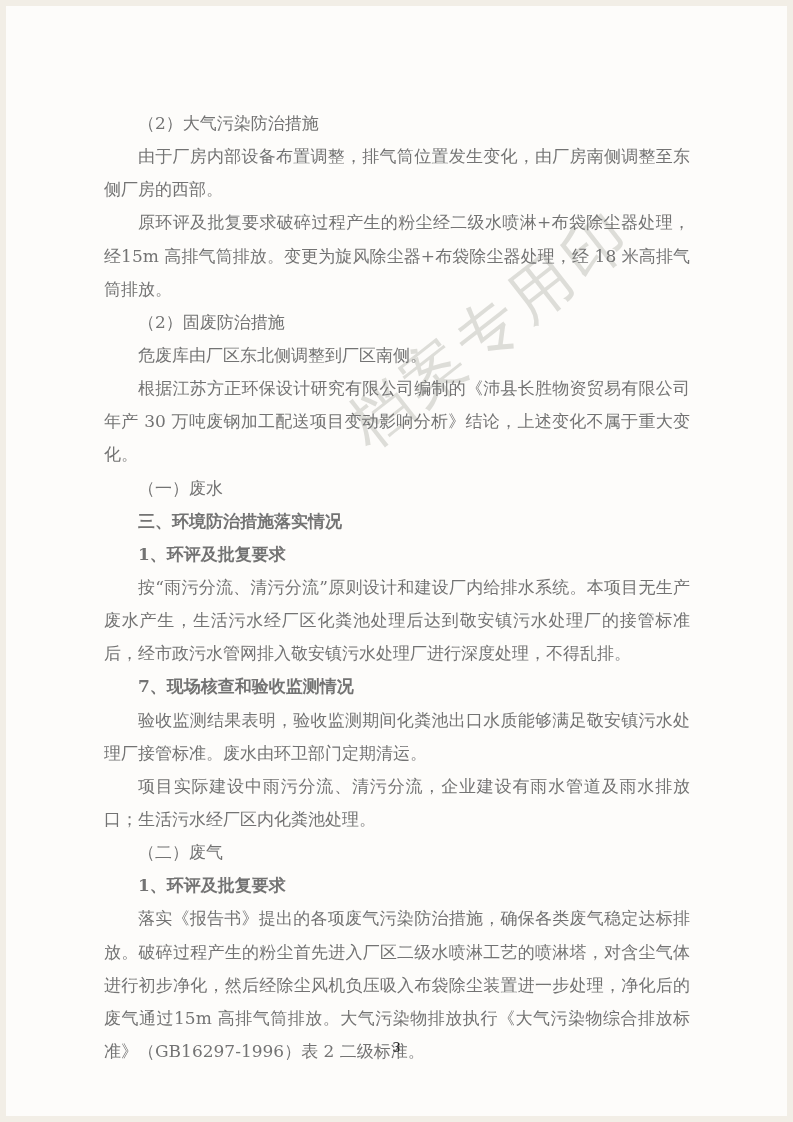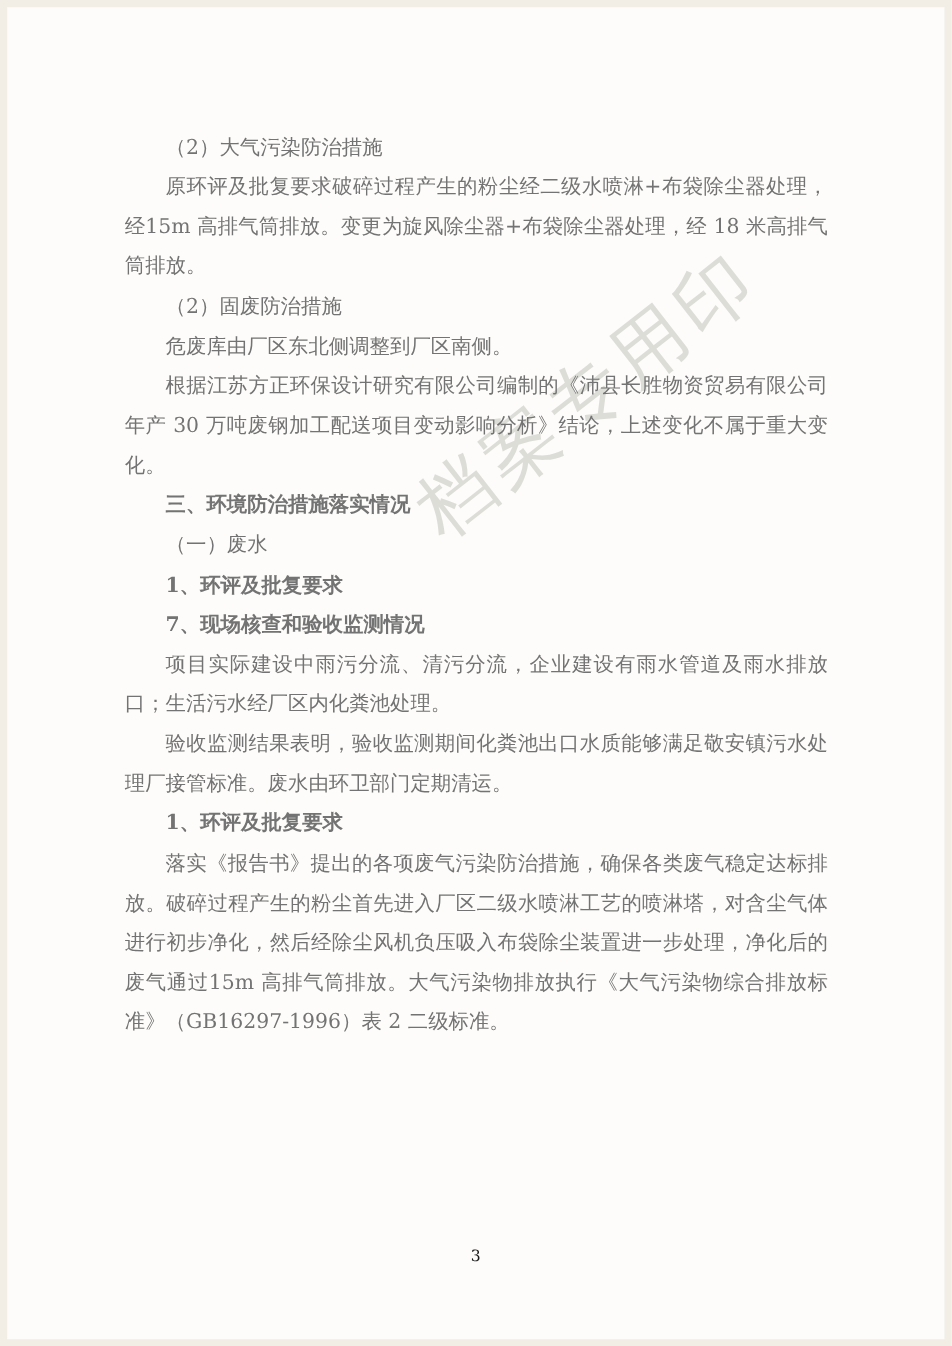--- a/index.html
+++ b/index.html
@@ -81,28 +81,31 @@
 <body>
 
 <div class="page">
 
   <div class="watermark">
     <span>档案专用印</span>
   </div>
 
   <div class="content">
     <p class="indent">（2）大气污染防治措施</p>
+    <p class="indent">由于厂房内部设备布置调整，排气筒位置发生变化，由厂房南侧调整至东侧厂房的西部。</p>
     <p class="indent">原环评及批复要求破碎过程产生的粉尘经二级水喷淋+布袋除尘器处理，经15m 高排气筒排放。变更为旋风除尘器+布袋除尘器处理，经 18 米高排气筒排放。</p>
     <p class="indent">（2）固废防治措施</p>
     <p class="indent">危废库由厂区东北侧调整到厂区南侧。</p>
     <p class="indent">根据江苏方正环保设计研究有限公司编制的《沛县长胜物资贸易有限公司年产 30 万吨废钢加工配送项目变动影响分析》结论，上述变化不属于重大变化。</p>
+    <p class="indent">（一）废水</p>
     <p class="indent bold">三、环境防治措施落实情况</p>
-    <p class="indent">（一）废水</p>
     <p class="indent bold">1、环评及批复要求</p>
+    <p class="indent">按“雨污分流、清污分流”原则设计和建设厂内给排水系统。本项目无生产废水产生，生活污水经厂区化粪池处理后达到敬安镇污水处理厂的接管标准后，经市政污水管网排入敬安镇污水处理厂进行深度处理，不得乱排。</p>
     <p class="indent bold">7、现场核查和验收监测情况</p>
+    <p class="indent">验收监测结果表明，验收监测期间化粪池出口水质能够满足敬安镇污水处理厂接管标准。废水由环卫部门定期清运。</p>
     <p class="indent">项目实际建设中雨污分流、清污分流，企业建设有雨水管道及雨水排放口；生活污水经厂区内化粪池处理。</p>
-    <p class="indent">验收监测结果表明，验收监测期间化粪池出口水质能够满足敬安镇污水处理厂接管标准。废水由环卫部门定期清运。</p>
+    <p class="indent">（二）废气</p>
     <p class="indent bold">1、环评及批复要求</p>
     <p class="indent">落实《报告书》提出的各项废气污染防治措施，确保各类废气稳定达标排放。破碎过程产生的粉尘首先进入厂区二级水喷淋工艺的喷淋塔，对含尘气体进行初步净化，然后经除尘风机负压吸入布袋除尘装置进一步处理，净化后的废气通过15m 高排气筒排放。大气污染物排放执行《大气污染物综合排放标准》（GB16297-1996）表 2 二级标准。</p>
   </div>
 
   <div class="page-number">3</div>
 </div>
 
 </body></html>

